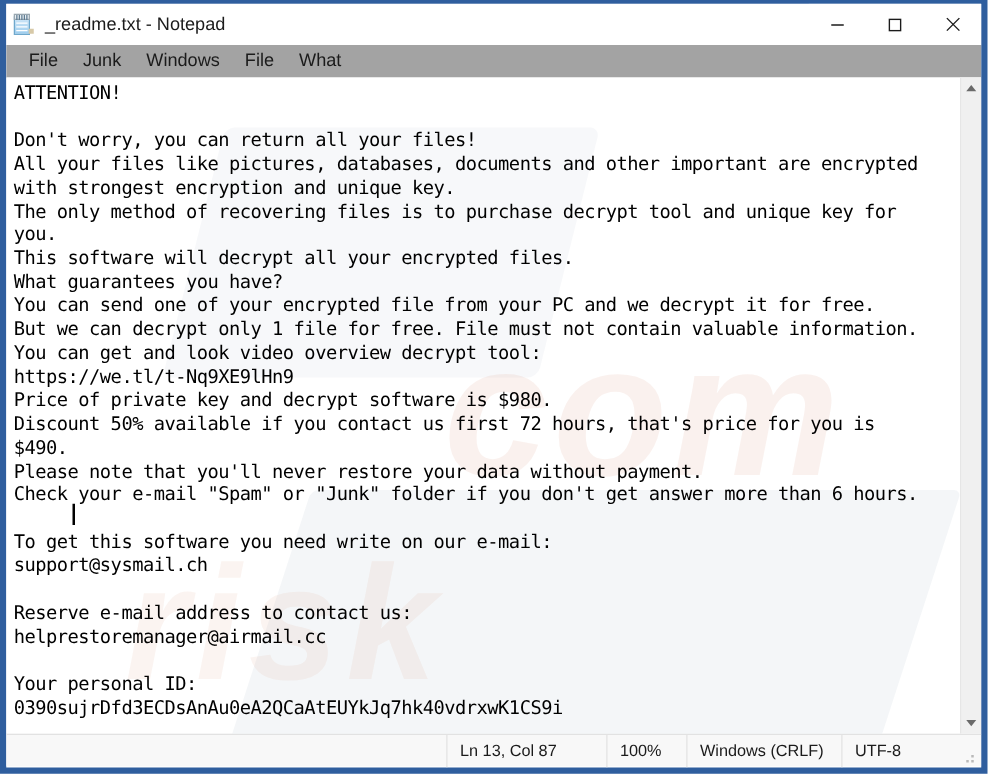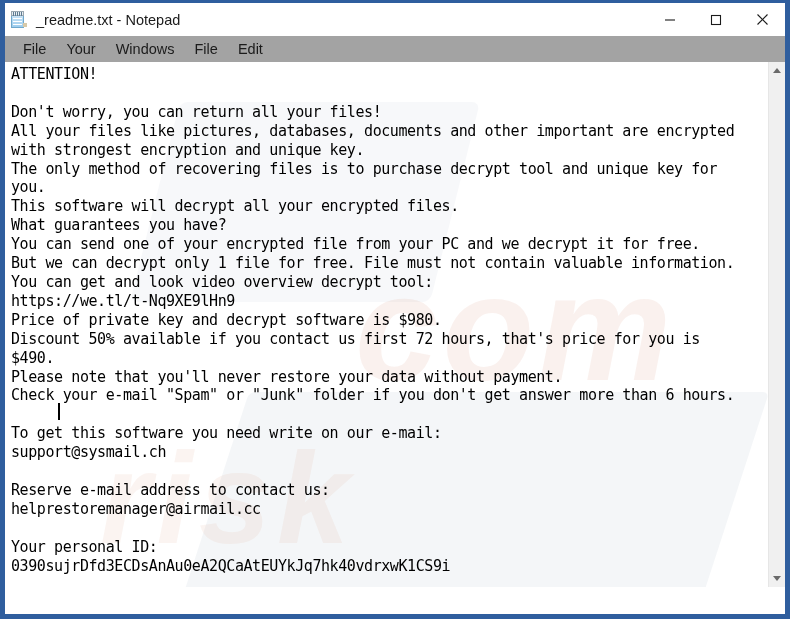--- a/index.html
+++ b/index.html
@@ -320,24 +320,24 @@
         <svg width="13" height="13" viewBox="0 0 13 13">
           <line x1="1.5" y1="1.5" x2="11.5" y2="11.5" stroke="#1b1b1b" stroke-width="1.1"></line>
           <line x1="11.5" y1="1.5" x2="1.5" y2="11.5" stroke="#1b1b1b" stroke-width="1.1"></line>
         </svg>
       </div>
     </div>
   </div>
 
   <div id="menubar">
     <div class="menu-item">File</div>
-    <div class="menu-item">Your</div>
+    <div class="menu-item">Junk</div>
     <div class="menu-item">Windows</div>
     <div class="menu-item">File</div>
-    <div class="menu-item">Edit</div>
+    <div class="menu-item">What</div>
   </div>
 
   <div id="editor-wrap">
     <div id="text-area">
       <div id="watermark">
         <div class="wm-shape2"></div>
         <div class="wm-shape"></div>
         <div class="wm-text wm-a">com</div>
         <div class="wm-text wm-b">risk</div>
       </div>
@@ -375,14 +375,26 @@
       <div id="sb-up">
         <div class="sb-arrow"></div>
       </div>
       <div id="sb-thumb"></div>
       <div id="sb-down">
         <div class="sb-arrow"></div>
       </div>
     </div>
   </div>
 
+  <div id="statusbar">
+    <div id="sb-spacer"></div>
+    <div class="status-cell" id="cell-lncol">Ln 13, Col 87</div>
+    <div class="status-cell" id="cell-zoom">100%</div>
+    <div class="status-cell" id="cell-eol">Windows (CRLF)</div>
+    <div class="status-cell" id="cell-enc">UTF-8</div>
+    <div id="resize-grip">
+      <span style="left:8px; top:16px"></span>
+      <span style="left:4px; top:20px"></span>
+      <span style="left:8px; top:20px"></span>
+    </div>
+  </div>
 
 </div>
 
 </body></html>

